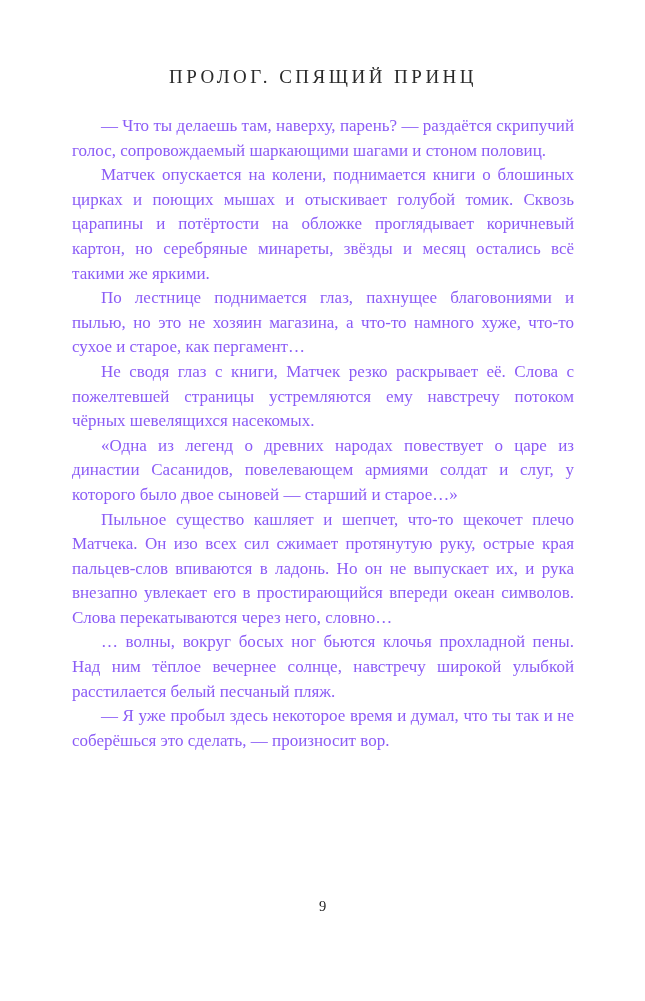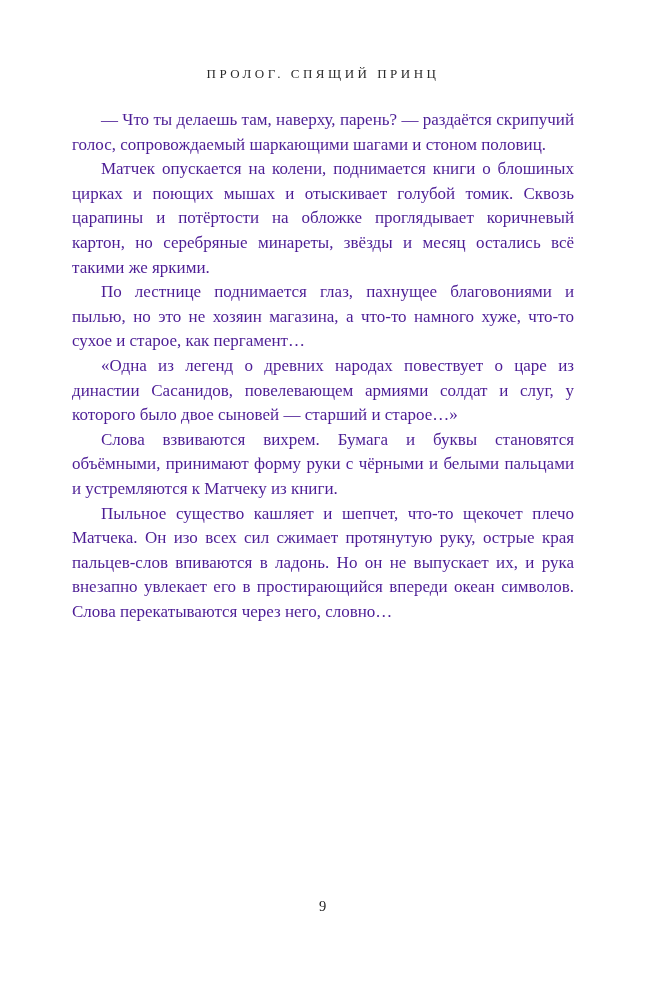--- a/index.html
+++ b/index.html
@@ -16,33 +16,33 @@
     font-family: "Liberation Serif", "DejaVu Serif", serif;
     box-sizing: border-box;
     overflow: hidden;
   }
   .page-inner {
     box-sizing: border-box;
     padding: 66px 71px 0 72px;
   }
   .running-head {
     text-align: center;
-    font-size: 13px;
+    font-size: 19px;
     letter-spacing: 3.5px;
     color: #2a2a2a;
     font-weight: 400;
     margin: 0 0 26px 0;
   }
   .body-text p {
     margin: 0;
     font-size: 17px;
     line-height: 24.6px;
     text-align: justify;
     text-indent: 29px;
-    color: #4c1d95;
+    color: #8b5cf6;
     hyphens: auto;
     -webkit-hyphens: auto;
   }
   .page-number {
     position: absolute;
     left: 0;
     right: 0;
     top: 898px;
     text-align: center;
     font-size: 14.5px;
@@ -53,20 +53,22 @@
 <body>
 
 <div class="book-page">
   <div class="page-inner">
     <h1 class="running-head">ПРОЛОГ. СПЯЩИЙ ПРИНЦ</h1>
 
     <div class="body-text">
       <p>— Что ты делаешь там, наверху, парень? — раздаётся скрипучий голос, сопровождаемый шаркающими шагами и стоном половиц.</p>
       <p>Матчек опускается на колени, поднимается книги о блошиных цирках и поющих мышах и отыскивает голубой томик. Сквозь царапины и потёртости на обложке проглядывает коричневый картон, но серебряные минареты, звёзды и месяц остались всё такими же яркими.</p>
       <p>По лестнице поднимается глаз, пахнущее благовониями и пылью, но это не хозяин магазина, а что-то намного хуже, что-то сухое и старое, как пергамент…</p>
+      <p>Не сводя глаз с книги, Матчек резко раскрывает её. Слова с пожелтевшей страницы устремляются ему навстречу потоком чёрных шевелящихся насекомых.</p>
       <p>«Одна из легенд о древних народах повествует о царе из династии Сасанидов, повелевающем армиями солдат и слуг, у которого было двое сыновей — старший и старое…»</p>
-      <p>Слова взвиваются вихрем. Бумага и буквы становятся объёмными, принимают форму руки с чёрными и белыми пальцами и устремляются к Матчеку из книги.</p>
       <p>Пыльное существо кашляет и шепчет, что-то щекочет плечо Матчека. Он изо всех сил сжимает протянутую руку, острые края пальцев-слов впиваются в ладонь. Но он не выпускает их, и рука внезапно увлекает его в простирающийся впереди океан символов. Слова перекатываются через него, словно…</p>
+      <p>… волны, вокруг босых ног бьются клочья прохладной пены. Над ним тёплое вечернее солнце, навстречу широкой улыбкой расстилается белый песчаный пляж.</p>
+      <p>— Я уже пробыл здесь некоторое время и думал, что ты так и не соберёшься это сделать, — произносит вор.</p>
     </div>
   </div>
 
   <div class="page-number">9</div>
 </div>
 
 </body></html>

